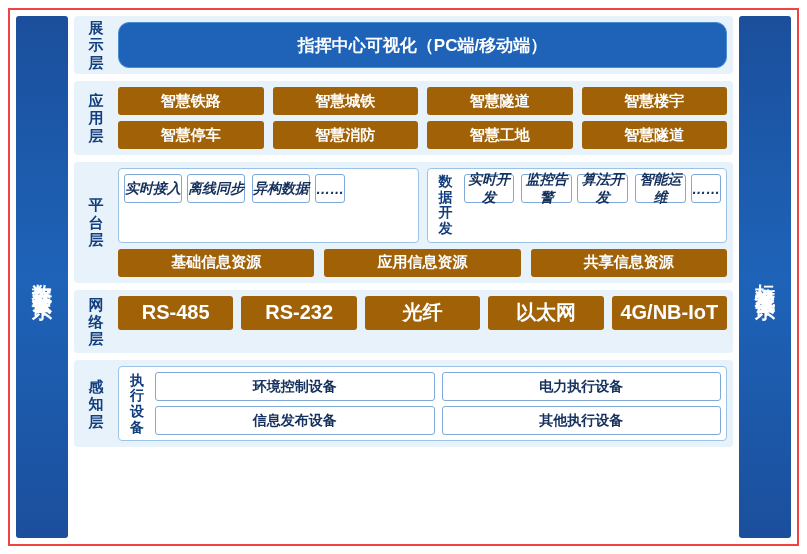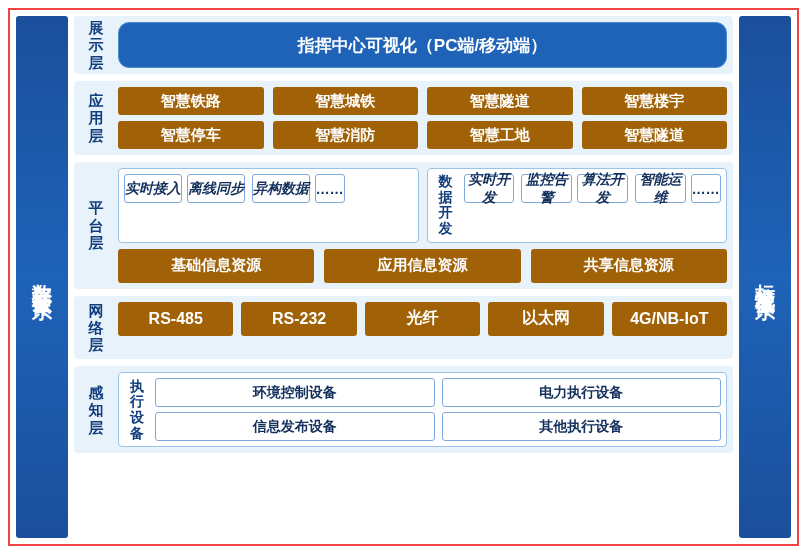--- a/index.html
+++ b/index.html
@@ -132,24 +132,24 @@
     border:1px solid #7fa9d8;
     border-radius:3px;
     color:#14305c;
     font-size:14px;font-weight:bold;
     height:27px;
     display:flex;align-items:center;justify-content:center;
     text-align:center;
   }
   .plat-cell.wide{flex:1 1 100%;}
   .plat-bottom{display:flex;flex-direction:row;gap:10px;}
-  .plat-bottom .cell{height:34px;}
+  .plat-bottom .cell{height:28px;}
   .plat-wrap{display:flex;flex-direction:row;gap:8px;}
   
-  .net .cell{height:34px;font-size:16px;}
+  .net .cell{height:34px;font-size:20px;}
   .net .row{gap:8px;}
   
   .sense-group{
     background:#ffffff;
     border:1px solid #9cc2e6;
     border-radius:4px;
     display:flex;flex-direction:row;
     padding:5px;gap:5px;
     flex:1 1 0;min-width:0;
   }

